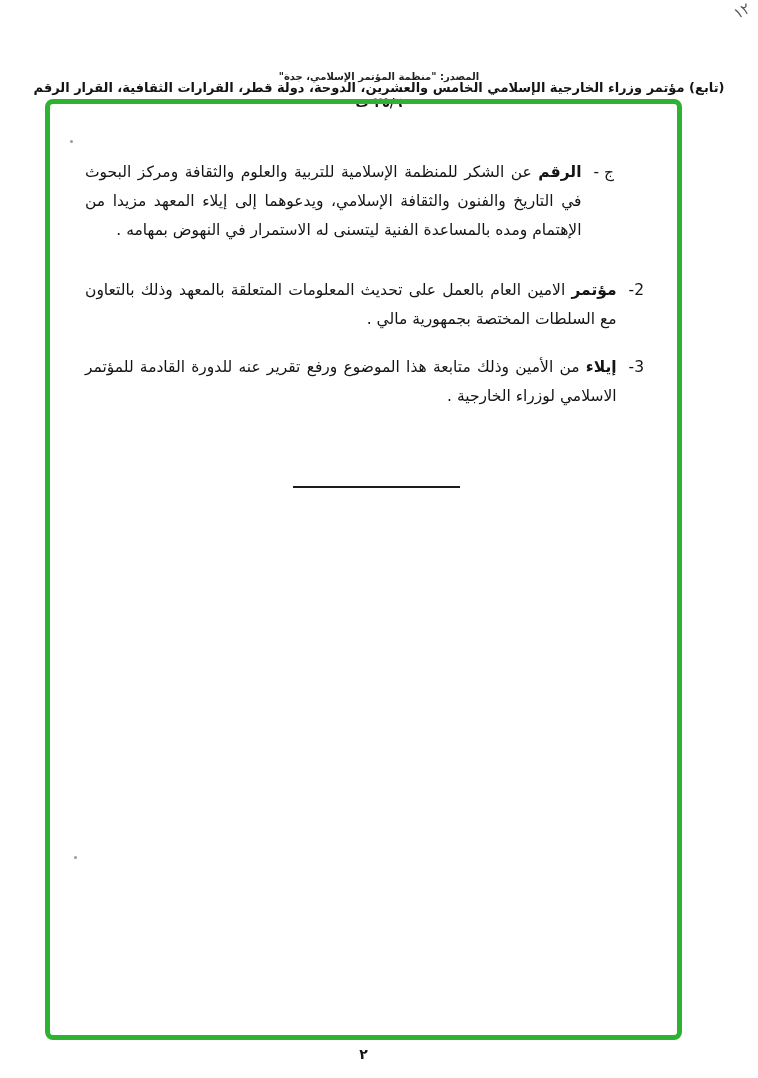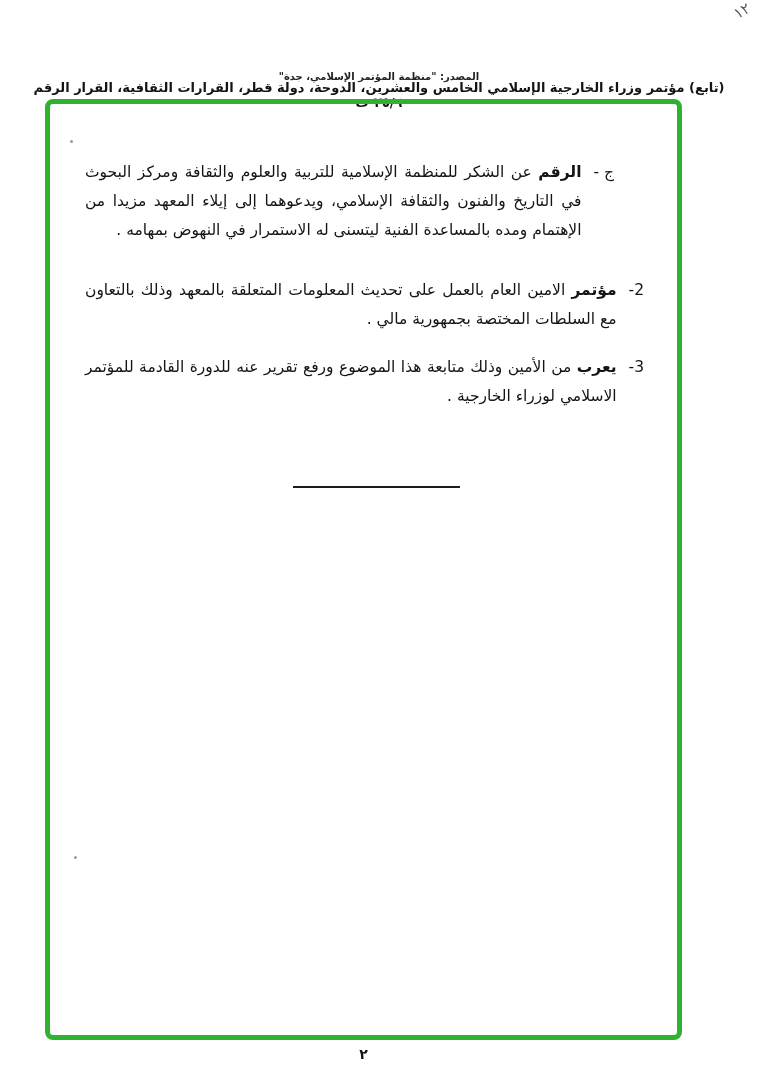--- a/index.html
+++ b/index.html
@@ -126,21 +126,21 @@
     <div class="marker">2-</div>
     <div class="para">
       <span class="lead">مؤتمر</span>
       <span>الامين العام بالعمل على تحديث المعلومات المتعلقة بالمعهد وذلك بالتعاون مع السلطات المختصة بجمهورية مالي .</span>
     </div>
   </div>
 
   <div class="item item-c" dir="rtl">
     <div class="marker">3-</div>
     <div class="para">
-      <span class="lead">يعرب</span>
+      <span class="lead">إيلاء</span>
       <span>من الأمين وذلك متابعة هذا الموضوع ورفع تقرير عنه للدورة القادمة للمؤتمر الاسلامي لوزراء الخارجية .</span>
     </div>
   </div>
 
   <div class="divider"></div>
 
   <div class="page-number">٢</div>
 
   <div class="speck speck-1"></div>
   <div class="speck speck-2"></div>

